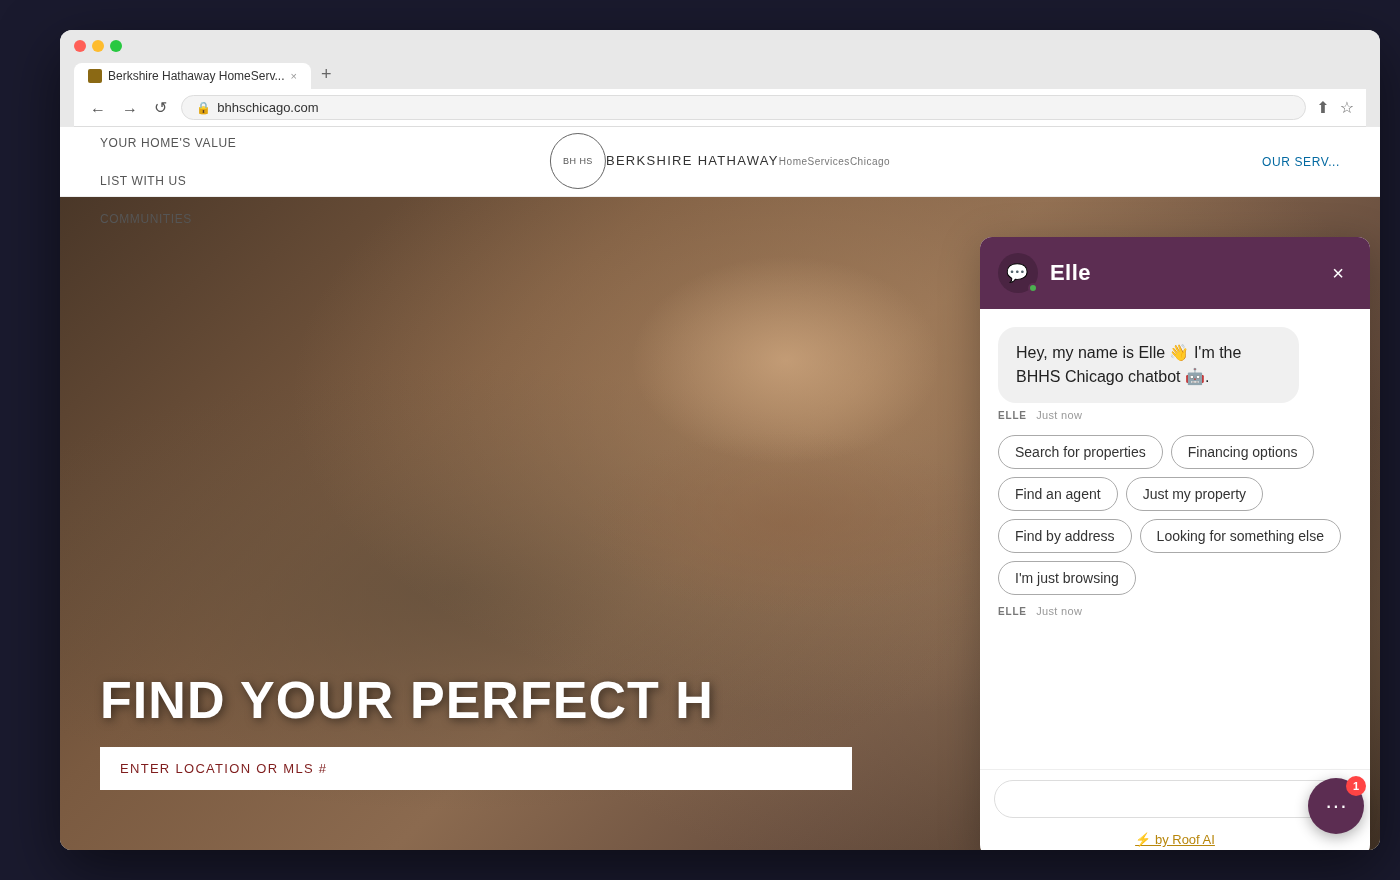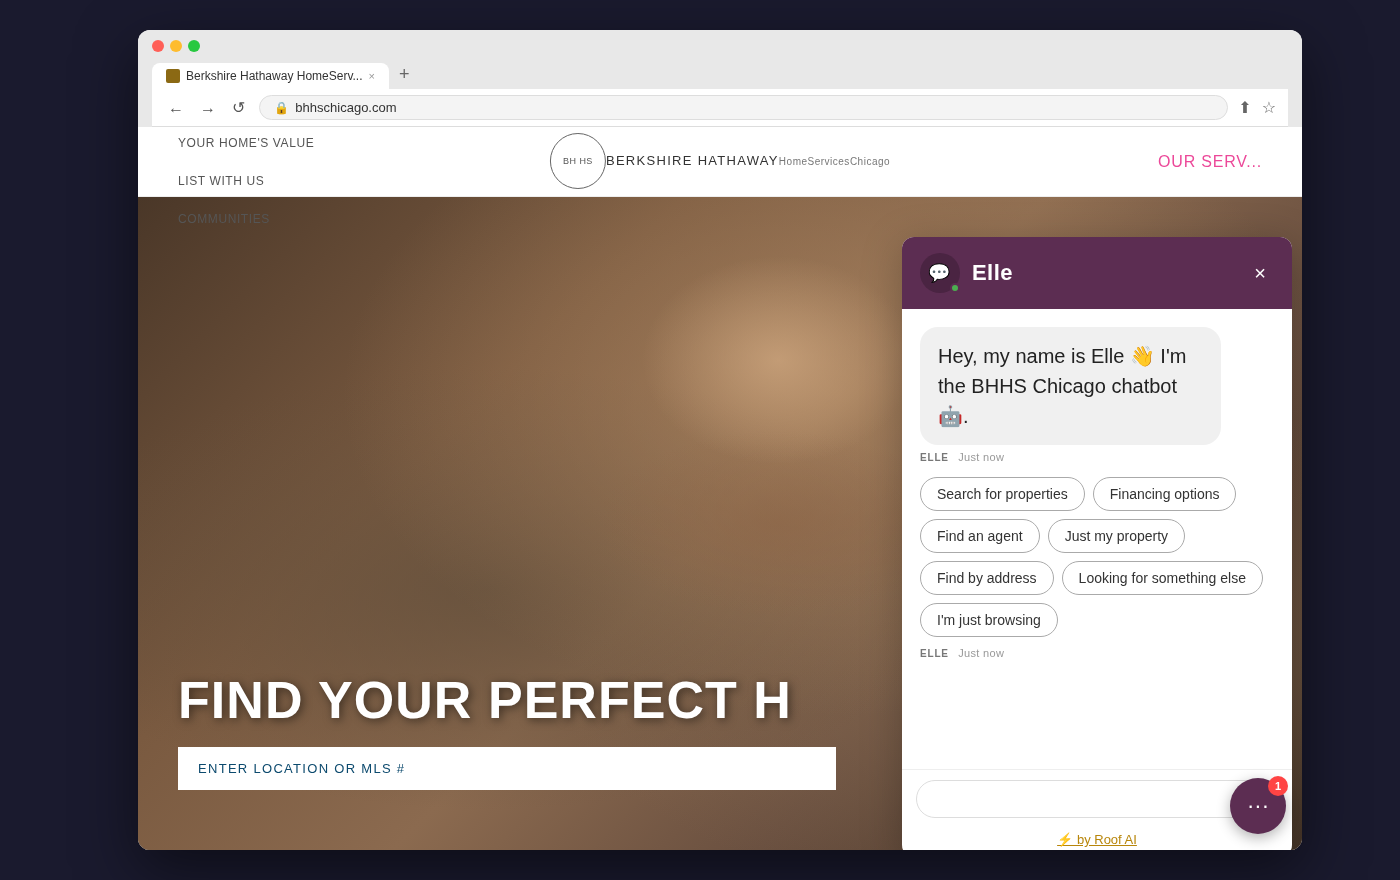--- a/index.html
+++ b/index.html
@@ -8,21 +8,21 @@
       height: 880px;
       background: #1a1a2e;
       display: flex;
       align-items: center;
       justify-content: center;
       font-family: -apple-system, BlinkMacSystemFont, 'Segoe UI', sans-serif;
     }
 
     
     .browser-window {
-      width: 1164px;
+      width: 1320px;
       height: 820px;
       background: #f0f0f0;
       border-radius: 12px;
       overflow: hidden;
       box-shadow: 0 20px 60px rgba(0,0,0,0.5);
       display: flex;
       flex-direction: column;
       margin-left: 40px;
     }
 
@@ -209,22 +209,22 @@
     }
 
     .logo-sub {
       font-size: 10px;
       color: #777;
       letter-spacing: 0.05em;
     }
 
     .nav-right {
       margin-left: auto;
-      font-size: 16px;
-      color: #ec4899;
+      font-size: 12px;
+      color: #0369a1;
       text-transform: uppercase;
       letter-spacing: 0.05em;
     }
 
     
     .hero-section {
       position: absolute;
       top: 70px;
       left: 0;
       right: 0;
@@ -274,21 +274,21 @@
     }
 
     .search-bar {
       position: absolute;
       bottom: 60px;
       left: 40px;
       right: 40%;
       background: white;
       padding: 14px 20px;
       font-size: 13px;
-      color: #0c4a6e;
+      color: #7f1d1d;
       letter-spacing: 0.1em;
       text-transform: uppercase;
     }
 
     
     .chat-widget {
       position: absolute;
       top: 110px;
       right: 10px;
       width: 390px;
@@ -358,21 +358,21 @@
     .chat-body {
       padding: 18px 18px 0;
       min-height: 460px;
       background: white;
     }
 
     .chat-bubble {
       background: #f0f0f0;
       border-radius: 18px;
       padding: 14px 18px;
-      font-size: 20px;
+      font-size: 16px;
       color: #222;
       line-height: 1.5;
       margin-bottom: 6px;
       max-width: 85%;
     }
 
     .chat-meta {
       font-size: 11px;
       color: #999;
       margin-bottom: 14px;

